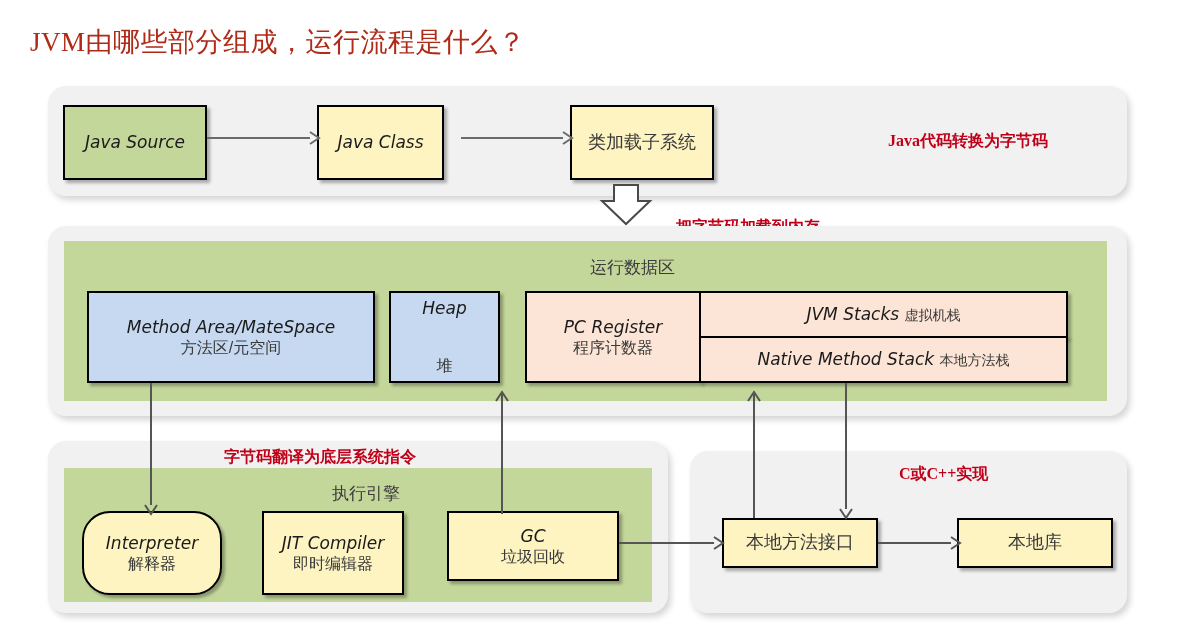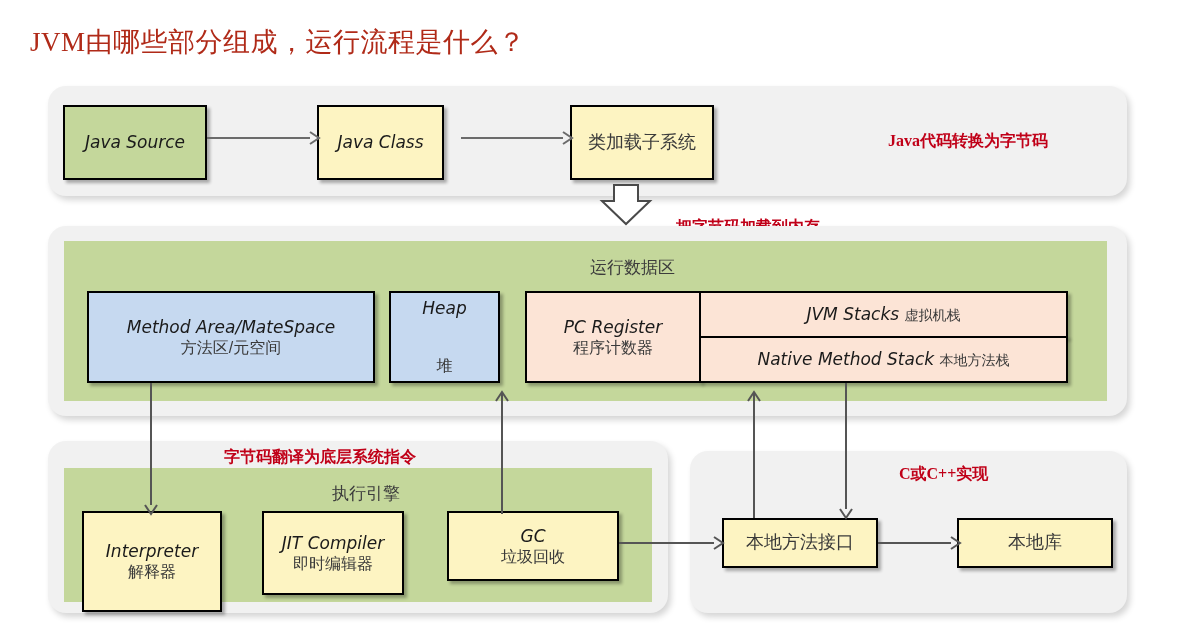--- a/index.html
+++ b/index.html
@@ -215,21 +215,21 @@
   </div>
 
   <div class="panel" style="left:48px; top:441px; width:620px; height:172px;"></div>
 
   <div class="greenpanel" style="left:64px; top:468px; width:588px; height:134px;"></div>
 
   <div class="note" style="left:224px; top:447px;">字节码翻译为底层系统指令</div>
 
   <div class="sec-caption" style="left:72px; top:482px; width:588px;">执行引擎</div>
 
-  <div class="box fill-yellow" style="left:82px; top:511px; width:140px; height:101px;">
+  <div class="box fill-yellow" style="left:82px; top:511px; width:140px; height:84px;border-radius:28px;">
     <div class="en">Interpreter</div>
     <div class="cn">解释器</div>
   </div>
 
   <div class="box fill-yellow" style="left:262px; top:511px; width:142px; height:84px;">
     <div class="en">JIT Compiler</div>
     <div class="cn">即时编辑器</div>
   </div>
 
   <div class="box fill-yellow" style="left:447px; top:511px; width:172px; height:70px;">

